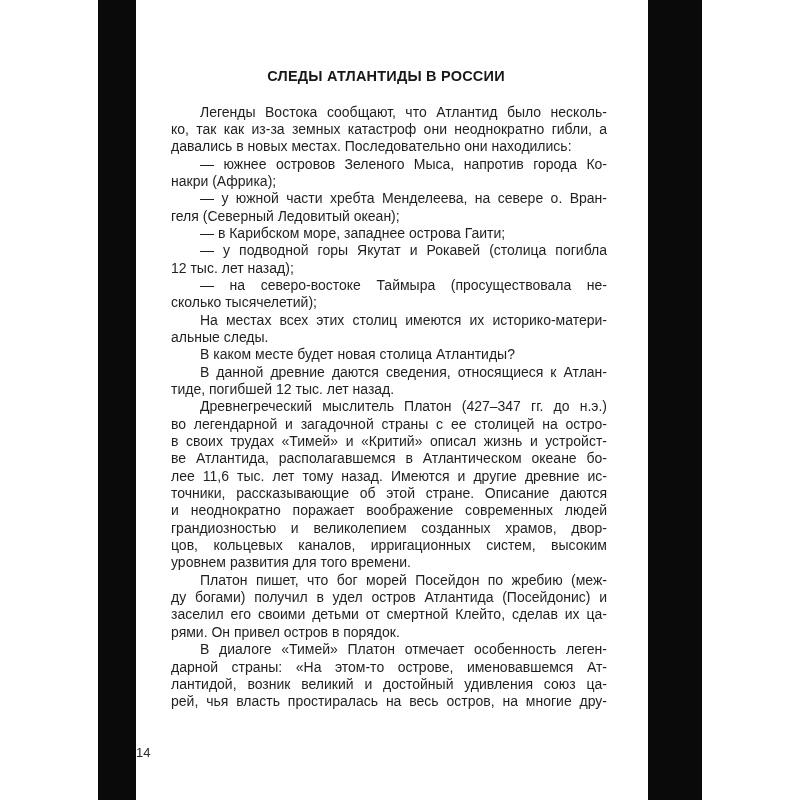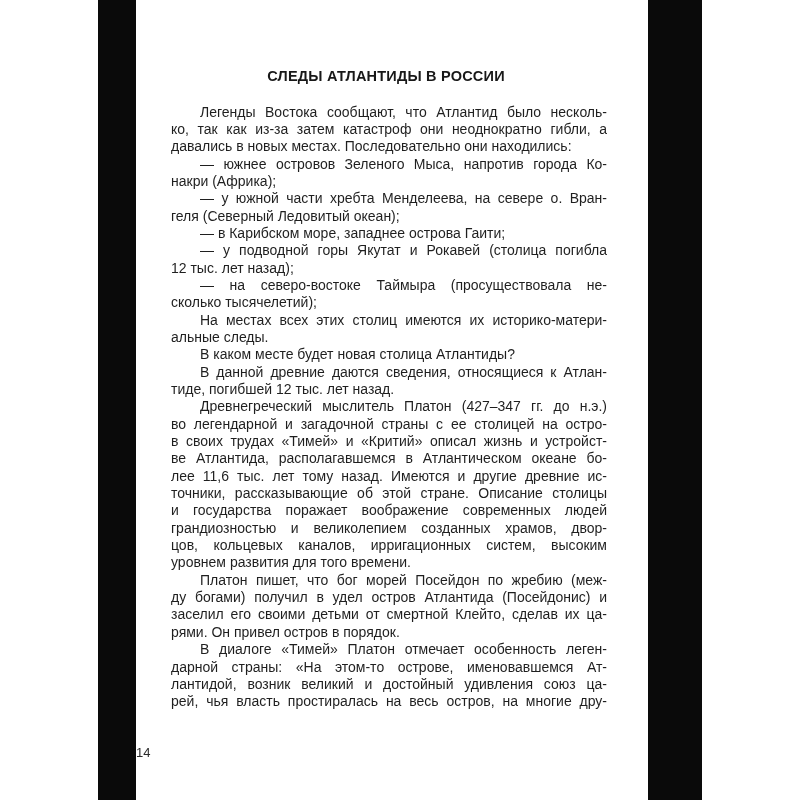--- a/index.html
+++ b/index.html
@@ -75,21 +75,21 @@
 <div class="scan-bar left"></div>
 
 <div class="page">
 
   <div class="page-title">СЛЕДЫ АТЛАНТИДЫ В РОССИИ</div>
 
   <div class="text-block">
 
     <div class="para">
       <div class="ln fl">Легенды Востока сообщают, что Атлантид было несколь-</div>
-      <div class="ln">ко, так как из-за затем катастроф они неоднократно гибли, а</div>
+      <div class="ln">ко, так как из-за земных катастроф они неоднократно гибли, а</div>
       <div class="ln ll">давались в новых местах. Последовательно они находились:</div>
     </div>
 
     <div class="para">
       <div class="ln fl">— южнее островов Зеленого Мыса, напротив города Ко-</div>
       <div class="ln ll">накри (Африка);</div>
     </div>
 
     <div class="para">
       <div class="ln fl">— у южной части хребта Менделеева, на севере о. Вран-</div>
@@ -123,22 +123,22 @@
       <div class="ln fl">В данной древние даются сведения, относящиеся к Атлан-</div>
       <div class="ln ll">тиде, погибшей 12 тыс. лет назад.</div>
     </div>
 
     <div class="para">
       <div class="ln fl">Древнегреческий мыслитель Платон (427–347 гг. до н.э.)</div>
       <div class="ln">во легендарной и загадочной страны с ее столицей на остро-</div>
       <div class="ln">в своих трудах «Тимей» и «Критий» описал жизнь и устройст-</div>
       <div class="ln">ве Атлантида, располагавшемся в Атлантическом океане бо-</div>
       <div class="ln">лее 11,6 тыс. лет тому назад. Имеются и другие древние ис-</div>
-      <div class="ln">точники, рассказывающие об этой стране. Описание столицы</div>
-      <div class="ln">и государства поражает воображение современных людей</div>
+      <div class="ln">точники, рассказывающие об этой стране. Описание даются</div>
+      <div class="ln">и неоднократно поражает воображение современных людей</div>
       <div class="ln">грандиозностью и великолепием созданных храмов, двор-</div>
       <div class="ln">цов, кольцевых каналов, ирригационных систем, высоким</div>
       <div class="ln ll">уровнем развития для того времени.</div>
     </div>
 
     <div class="para">
       <div class="ln fl">Платон пишет, что бог морей Посейдон по жребию (меж-</div>
       <div class="ln">ду богами) получил в удел остров Атлантида (Посейдонис) и</div>
       <div class="ln">заселил его своими детьми от смертной Клейто, сделав их ца-</div>
       <div class="ln ll">рями. Он привел остров в порядок.</div>

